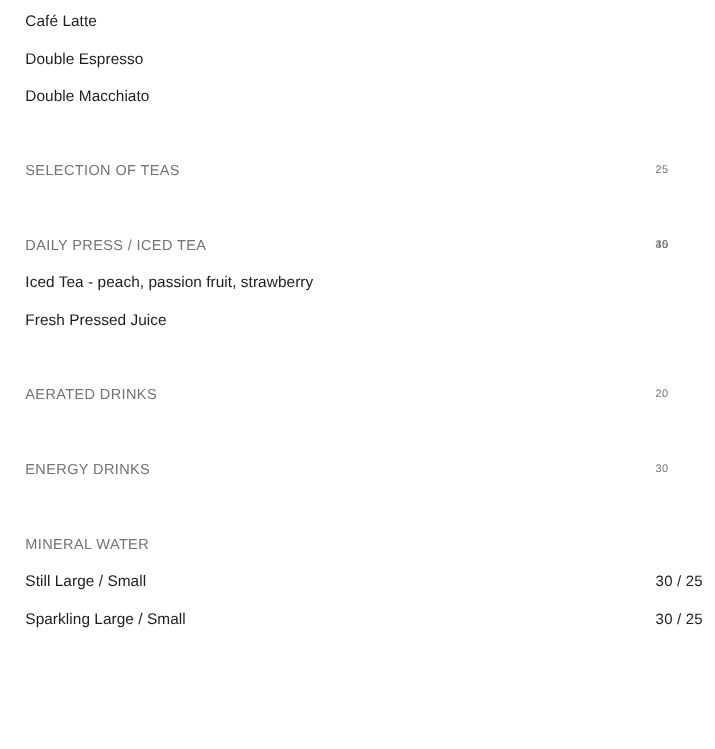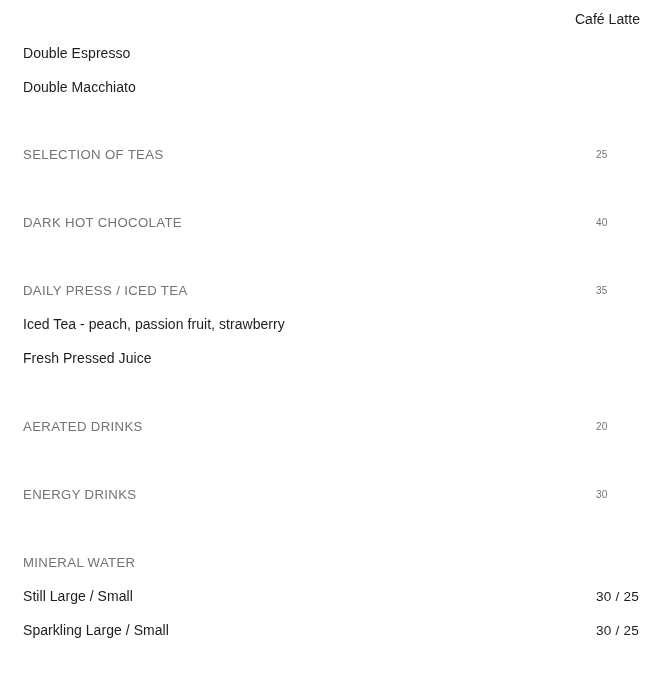--- a/index.html
+++ b/index.html
@@ -68,21 +68,21 @@
     color: #1d1d1d;
   }
   .row.item .price {
     font-size: 13.6px;
     letter-spacing: 0.2px;
     line-height: 19px;
   }
 
   
   .sp-item   { margin-top: 15px; }   
-  .sp-first  { margin-top: 10px; text-align: right; }   
+  .sp-first  { margin-top: 10px; }   
   .sp-sub    { margin-top: 15px; }   
   .sp-group  { margin-top: 48px; }   
   .sp-group-lg { margin-top: 49px; }
 </style>
 </head>
 <body>
 
 <div class="menu-page">
 
   <div class="row item sp-first">
@@ -100,21 +100,20 @@
     <span class="price"></span>
   </div>
 
   <div class="row section sp-group">
     <span class="label">SELECTION OF TEAS</span>
     <span class="price">25</span>
   </div>
 
 
   <div class="row section sp-group-lg">
-    <span class="label">DARK HOT CHOCOLATE</span>
     <span class="price">40</span>
   </div>
 
   <div class="row section sp-group-lg">
     <span class="label">DAILY PRESS / ICED TEA</span>
     <span class="price">35</span>
   </div>
 
   <div class="row item sp-item">
     <span class="label">Iced Tea - peach, passion fruit, strawberry</span>

